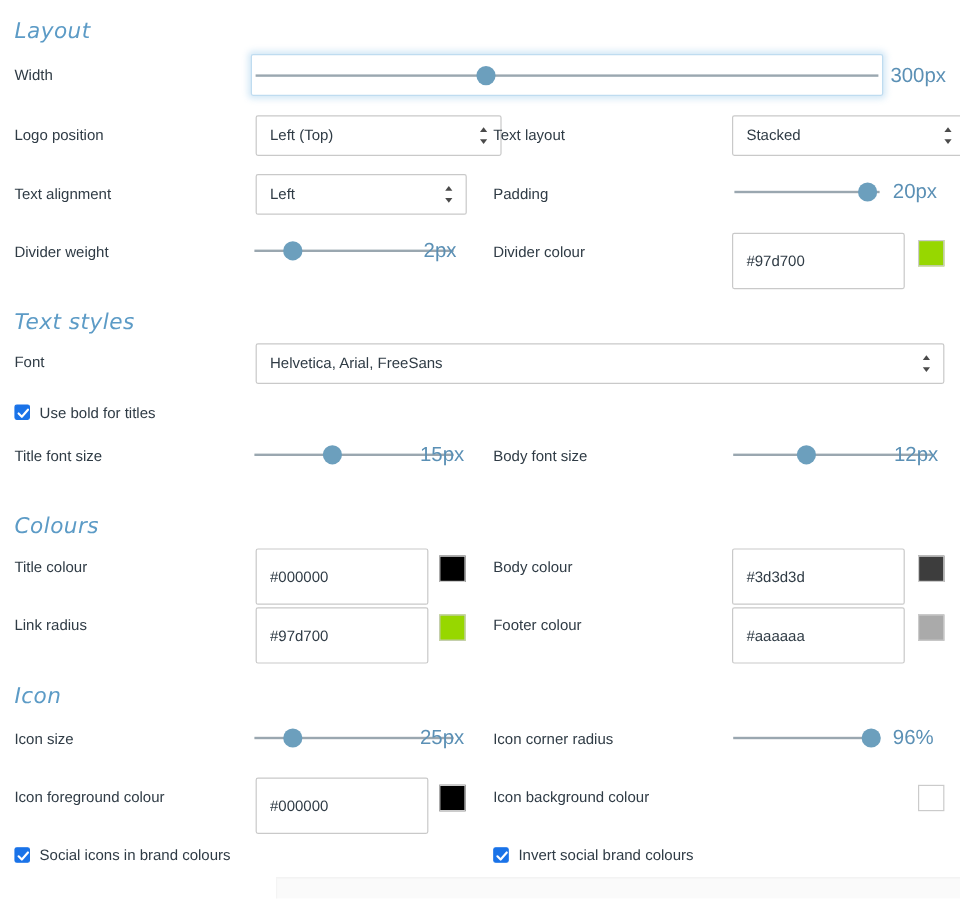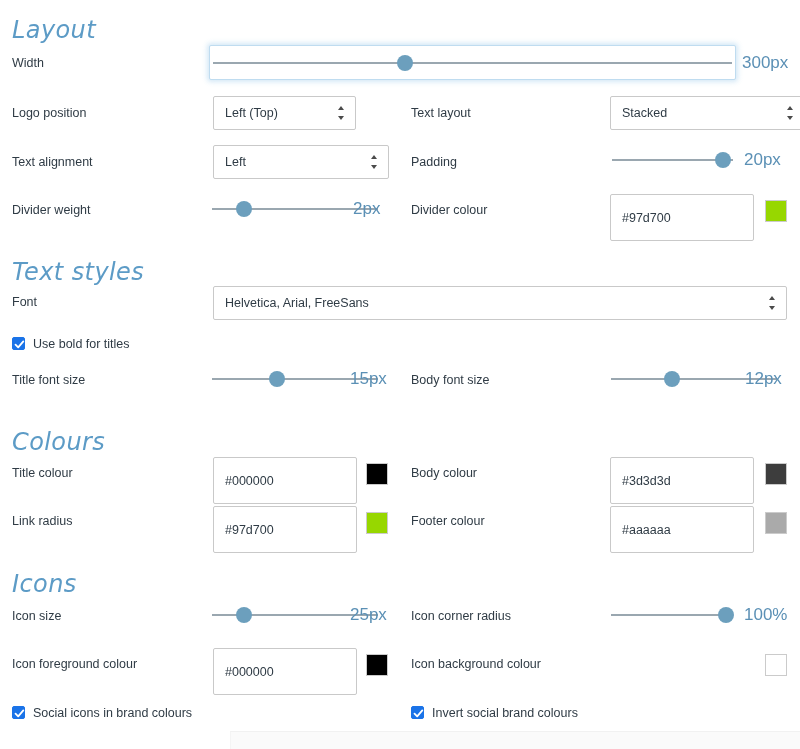--- a/index.html
+++ b/index.html
@@ -23,21 +23,21 @@
     left: 230px; top: 731px;
     width: 570px; height: 18px;
     background: #fafafa;
     border-top: 1px solid #f1f1f1;
     border-left: 1px solid #f4f4f4;
   }
 
   .section-title {
     position: absolute;
     color: #5c9bc6;
-    font-size: 24px;
+    font-size: 18px;
     font-weight: 400;
     letter-spacing: 0.4px;
     font-family: "DejaVu Sans", sans-serif;
     font-style: italic;
     white-space: nowrap;
   }
 
   .lbl {
     position: absolute;
     color: #2f3b45;
@@ -169,21 +169,21 @@
 
   <div class="lbl" style="left:12px; top:55px;">Width</div>
   <div class="focus-ring" style="left:209px; top:45px; width:527px; height:35px;"></div>
   <div class="slider" style="left:213px; top:53px; width:519px;">
     <div class="track"></div>
     <div class="thumb" style="left:37%;"></div>
   </div>
   <div class="slider-val" style="left:742px; top:53px;">300px</div>
 
   <div class="lbl" style="left:12px; top:105px;">Logo position</div>
-  <div class="sel" style="left:213px; top:96px; width:143px;">
+  <div class="sel" style="left:213px; top:96px; width:205px;">
     <span class="sel-val">Left (Top)</span>
     <span class="sel-arrow"></span>
   </div>
 
   <div class="lbl" style="left:411px; top:105px;">Text layout</div>
   <div class="sel" style="left:610px; top:96px; width:195px;">
     <span class="sel-val">Stacked</span>
     <span class="sel-arrow"></span>
   </div>
 
@@ -253,35 +253,35 @@
   <div class="swatch" style="left:765px; top:463px; background:#3d3d3d;"></div>
 
   <div class="lbl" style="left:12px; top:513px;">Link radius</div>
   <input class="txt" style="left: 213px; top: 506px; width: 144px;" type="text" value="#97d700">
   <div class="swatch" style="left:366px; top:512px; background:#97d700;"></div>
 
   <div class="lbl" style="left:411px; top:513px;">Footer colour</div>
   <input class="txt" style="left: 610px; top: 506px; width: 144px;" type="text" value="#aaaaaa">
   <div class="swatch" style="left:765px; top:512px; background:#aaaaaa;"></div>
 
-  <div class="section-title" style="left:12px; top:570px;">Icons</div>
+  <div class="section-title" style="left:12px; top:570px;">Icon</div>
 
   <div class="lbl" style="left:12px; top:608px;">Icon size</div>
   <div class="slider" style="left:212px; top:605px; width:166px;">
     <div class="track"></div>
     <div class="thumb" style="left:19%;"></div>
   </div>
   <div class="slider-val" style="left:350px; top:605px;">25px</div>
 
   <div class="lbl" style="left:411px; top:608px;">Icon corner radius</div>
   <div class="slider" style="left:611px; top:605px; width:121px;">
     <div class="track"></div>
     <div class="thumb" style="left:95%;"></div>
   </div>
-  <div class="slider-val" style="left:744px; top:605px;">100%</div>
+  <div class="slider-val" style="left:744px; top:605px;">96%</div>
 
   <div class="lbl" style="left:12px; top:656px;">Icon foreground colour</div>
   <input class="txt" style="left: 213px; top: 648px; width: 144px;" type="text" value="#000000">
   <div class="swatch" style="left:366px; top:654px; background:#000000;"></div>
 
   <div class="lbl" style="left:411px; top:656px;">Icon background colour</div>
   <div class="swatch" style="left:765px; top:654px; background:#ffffff;"></div>
 
   <div class="cb-row" style="left:12px; top:705px;">
     <span class="cb-box">

